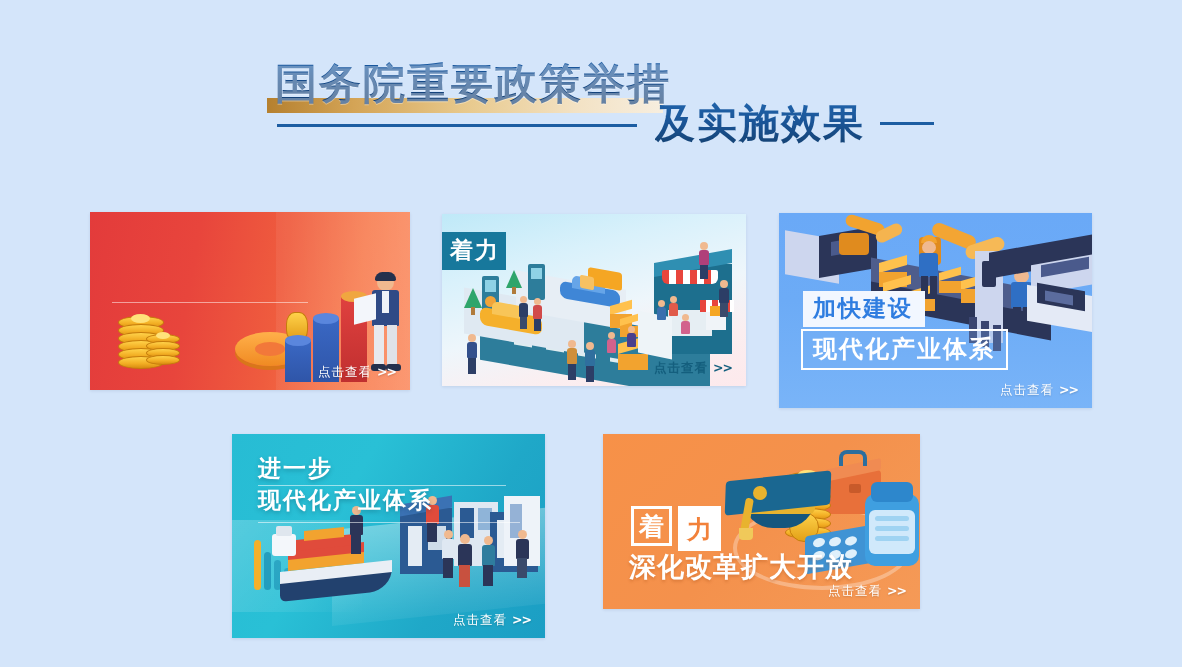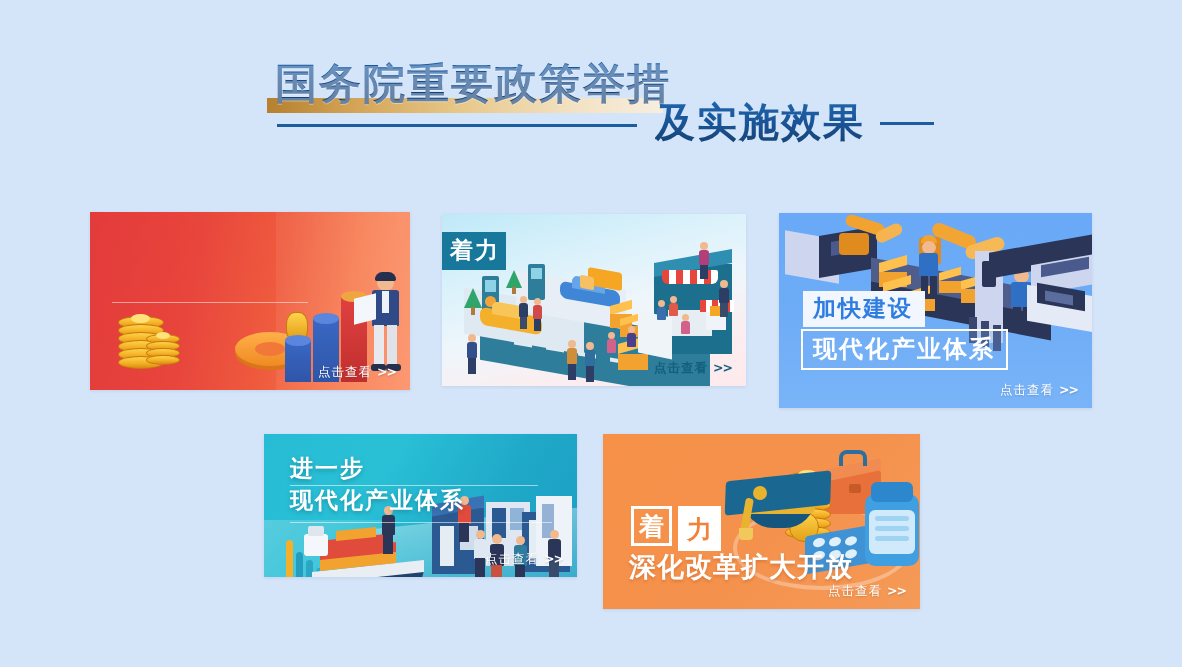--- a/index.html
+++ b/index.html
@@ -62,21 +62,21 @@
     top: 124px;
     width: 360px;
     height: 3px;
     background: #1c5da2;
   }
 
   .title-line2 {
     position: absolute;
     left: 655px;
     top: 98px;
-    font-family: Liberation Serif, serif;
+    font-family: Liberation Sans, sans-serif;
     font-size: 40px;
     font-weight: bold;
     letter-spacing: 2px;
     line-height: 50px;
     color: #1a5496;
     background: linear-gradient(180deg, #2166ae 0%, #1a5496 50%, #14406f 100%);
     -webkit-background-clip: text;
     background-clip: text;
     -webkit-text-fill-color: transparent;
     white-space: nowrap;
@@ -199,23 +199,22 @@
   #card3 .t-box2 {
     position: absolute; left: 22px; top: 116px; z-index: 7;
     border: 2px solid #fff; background: rgba(120,175,245,0.25);
     padding: 4px 11px 5px 10px;
     color: #fff; font-size: 24px; line-height: 28px; font-weight: bold;
     letter-spacing: 2px;
   }
 
   
   #card4 {
-    left: 232px; top: 434px; width: 313px; height: 143px;
+    left: 232px; top: 434px; width: 313px; height: 204px;
     background: linear-gradient(120deg, #27bcd4 0%, #29c0d6 35%, #1fa8c8 70%, #1b9ec4 100%);
-    margin-left: 32px;
   }
   #card4 .card-title {
     left: 26px; top: 18px; color: #fff; font-size: 23px; line-height: 32px;
     letter-spacing: 2px; text-shadow: 0 2px 4px rgba(10,70,90,0.35);
   }
   #card4 .ul1 {
     position: absolute; left: 26px; top: 51px; width: 248px; height: 1px;
     background: rgba(255,255,255,0.55); z-index: 6;
   }
   #card4 .ul2 {

